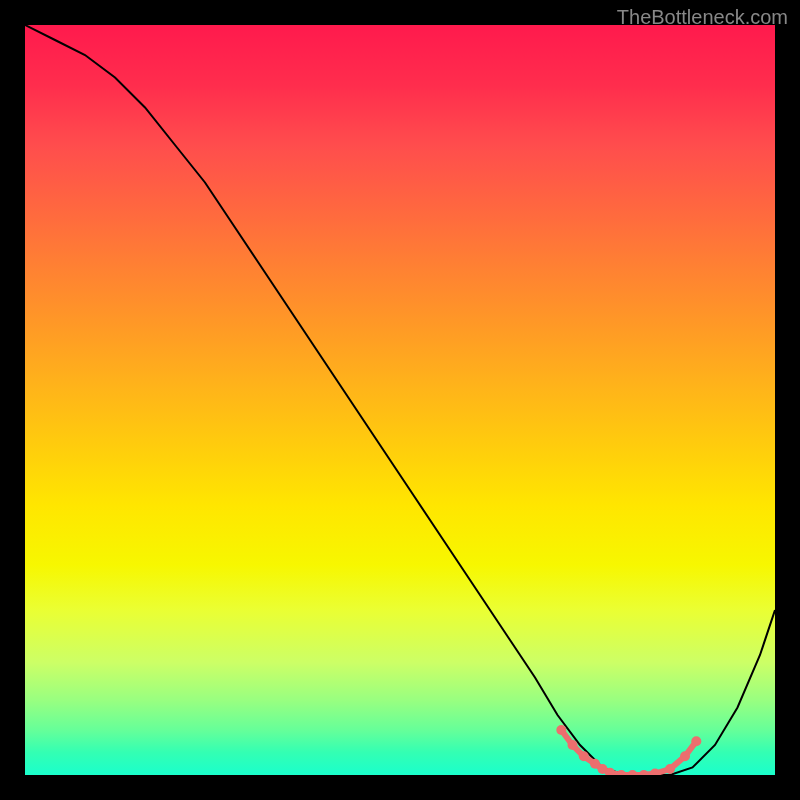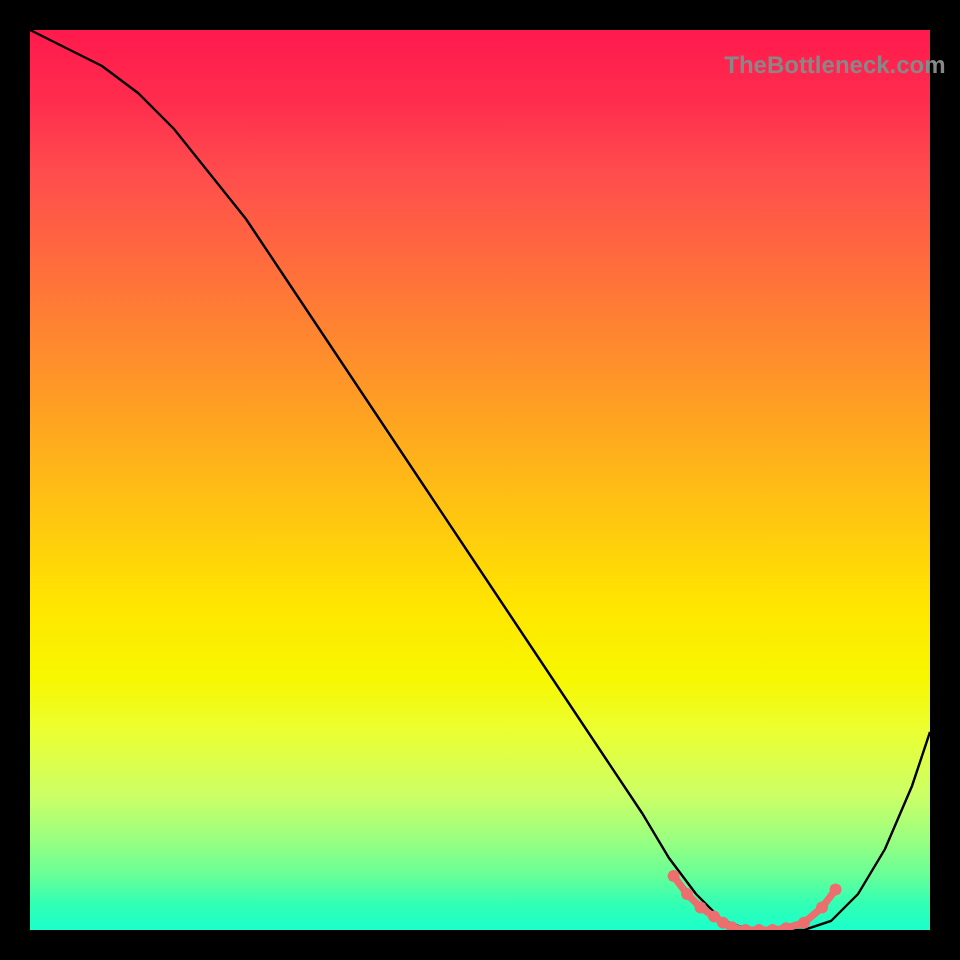--- a/index.html
+++ b/index.html
@@ -9,23 +9,22 @@
     background: #000;
     position: relative;
     font-family: Arial, sans-serif;
   }
   .watermark {
     position: absolute;
     top: 6px;
     right: 12px;
     color: #888;
     font-size: 20px;
-    font-weight: 700;
+    font-weight: 400;
     z-index: 10;
-    margin-top: 38px;
   }
   .plot-area {
     position: absolute;
     left: 25px;
     top: 25px;
     width: 750px;
     height: 750px;
     background: linear-gradient(to bottom,
       #ff1a4d 0%,
       #ff2d4d 8%,

